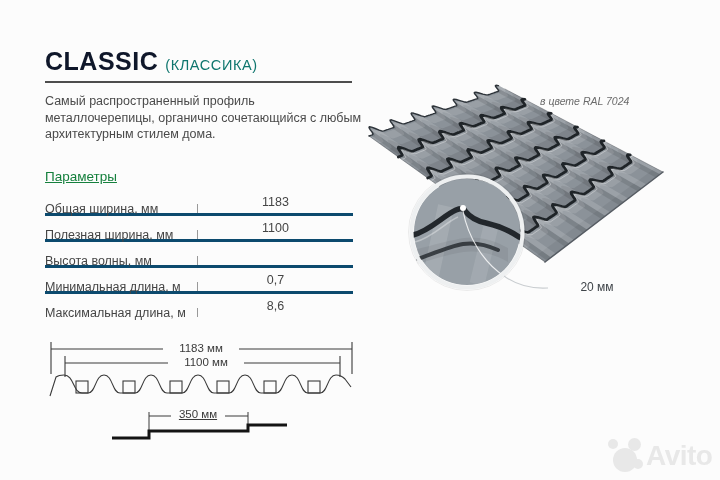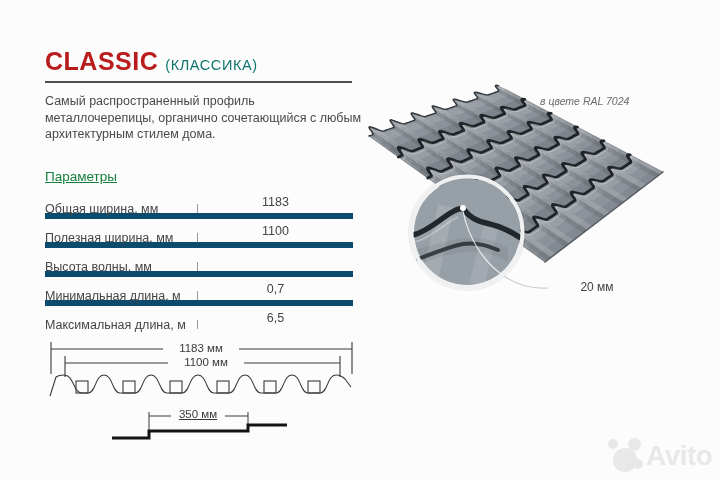--- a/index.html
+++ b/index.html
@@ -2,28 +2,28 @@
 <html><head>
 <meta charset="utf-8">
 <style>
   html,body{margin:0;padding:0;}
   .page{
     position:relative;width:720px;height:480px;overflow:hidden;
     background:#fcfcfc;font-family:"Liberation Sans",sans-serif;color:#404040;
   }
   .art{position:absolute;left:0;top:0;width:720px;height:480px;}
   .header{position:absolute;left:45px;top:47px;white-space:nowrap;}
-  .title{font-size:25px;font-weight:bold;color:#b91c1c;letter-spacing:.5px;}
+  .title{font-size:25px;font-weight:bold;color:#0f172a;letter-spacing:.5px;}
   .subtitle{font-size:14.5px;color:#0f766e;margin-left:7px;letter-spacing:.6px;}
   .rule{position:absolute;left:45px;top:81px;width:307px;height:2px;background:#4d4d4d;}
   .desc{position:absolute;left:45px;top:93px;width:318px;font-size:12.5px;line-height:16.5px;color:#4a4a4a;}
   .params-heading{position:absolute;left:45px;top:169px;font-size:13.5px;color:#15803d;text-decoration:underline;}
   .params-table{position:absolute;left:45px;top:190px;width:308px;font-size:12.5px;color:#454545;}
   .p-row{display:flex;align-items:stretch;height:23px;}
-  .p-row + .p-row{border-top:6px solid #0c4a6e;}
+  .p-row + .p-row{border-top:3px solid #0c4a6e;}
   .p-label{width:152px;border-right:1px solid #999;display:flex;align-items:center;margin-top:14px;}
   .p-value{flex:1;display:flex;align-items:center;justify-content:center;}
   .color-note{position:absolute;left:540px;top:95px;width:132px;text-align:left;
     font-size:10.5px;font-style:italic;color:#6b6b6b;}
   .step-label{position:absolute;left:547px;top:280px;width:100px;text-align:center;
     font-size:12px;line-height:15px;color:#3f4449;}
   .dim{position:absolute;width:80px;text-align:center;font-size:11.5px;color:#3a3a3a;}
   .dim-1183{left:161px;top:342px;}
   .dim-1100{left:166px;top:356px;}
   .dim-350{left:158px;top:408px;text-decoration:underline;}
@@ -146,21 +146,21 @@
       </div>
       <div class="p-row">
         <div class="p-label">Высота волны, мм</div>
       </div>
       <div class="p-row">
         <div class="p-label">Минимальная длина, м</div>
         <div class="p-value">0,7</div>
       </div>
       <div class="p-row">
         <div class="p-label">Максимальная длина, м</div>
-        <div class="p-value">6,5</div>
+        <div class="p-value">8,6</div>
       </div>
     </div>
 
   <div class="color-note">в цвете RAL 7024</div>
 
   <div class="step-label">
     <div>20 мм</div>
   </div>
 
   <div class="dim dim-1183">1183 мм</div>

